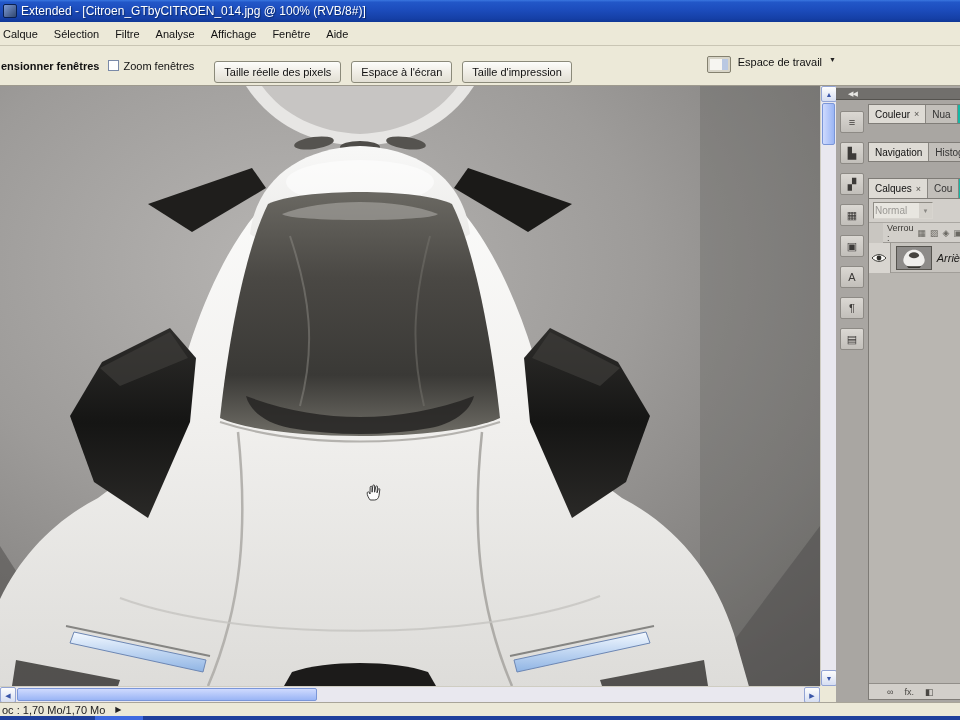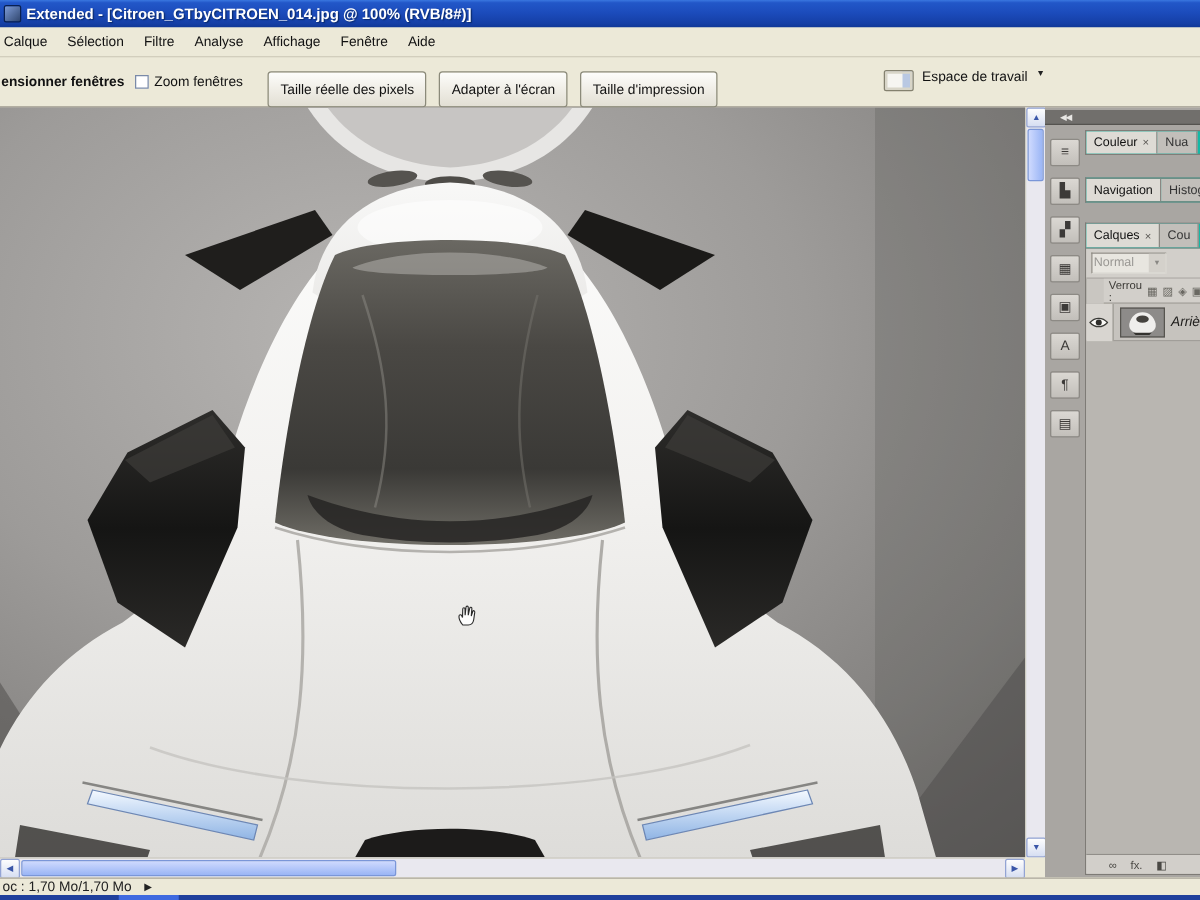--- a/index.html
+++ b/index.html
@@ -5,35 +5,35 @@
   html,body{margin:0;padding:0;background:#444;}
   *{box-sizing:border-box;font-family:"Liberation Sans",sans-serif;}
   .window{position:relative;width:960px;height:720px;overflow:hidden;background:var(--chrome-gray,#ece9d8);user-select:none;}
 
   
   .titlebar{position:absolute;left:0;top:0;width:960px;height:22px;
     background:linear-gradient(180deg,var(--titlebar-blue-top,#3a77e0) 0%,#2257c8 10%,#1c4cbc 45%,#153fa6 85%,var(--titlebar-blue-bottom,#0f3796) 100%);
     display:flex;align-items:center;padding-left:3px;}
   .app-icon{width:14px;height:14px;margin-right:4px;border-radius:2px;
     background:linear-gradient(135deg,#7d9bd6,#30466e);border:1px solid #0a2050;}
-  .title-text{color:#fff;font-size:12px;font-weight:bold;white-space:nowrap;text-shadow:1px 1px 1px #0a2a6a;}
+  .title-text{color:#fff;font-size:12px;font-weight:normal;white-space:nowrap;text-shadow:1px 1px 1px #0a2a6a;}
 
   
   .menubar{position:absolute;left:0;top:22px;width:960px;height:24px;background:var(--chrome-gray,#ece9d8);
     display:flex;align-items:center;border-bottom:1px solid #c9c5b4;}
   .menu-item{font-size:11px;color:#111;padding:4px 8px;white-space:nowrap;cursor:default;}
   .menu-item:first-child{padding-left:3px;}
 
   
   .optionsbar{position:absolute;left:0;top:46px;width:960px;height:40px;background:var(--chrome-gray,#ece9d8);
     border-bottom:1px solid #9e9a8e;display:flex;align-items:center;font-size:11px;color:#111;}
   .opt-label-cut{margin-left:1px;margin-right:9px;white-space:nowrap;font-weight:bold;}
   .opt-check{display:flex;align-items:center;gap:4px;margin-right:20px;white-space:nowrap;}
   .cb{display:inline-block;width:11px;height:11px;background:#fff;border:1px solid #7a8aa8;}
-  .xp-btn{font-size:11px;color:#111;height:29px;padding:0 9px;margin-right:10px;white-space:nowrap;
+  .xp-btn{font-size:11px;color:#111;height:22px;padding:0 9px;margin-right:10px;white-space:nowrap;
     background:linear-gradient(180deg,#fdfdfb,#f1efe8 45%,#e2dfd4);border:1px solid #8b8a7a;border-radius:3px;margin-top:12px;}
   .ws-group{position:absolute;right:124px;top:10px;display:flex;align-items:flex-start;gap:7px;cursor:default;}
   .ws-icon{display:inline-block;width:24px;height:17px;background:#f6f5f1;border:1px solid #84816f;border-radius:2px;
     box-shadow:inset 0 0 0 2px #d8d5c8, inset -8px 0 0 #b9c8e2;}
   .caret{font-size:7px;color:#222;}
 
   
   .main{position:absolute;left:0;top:86px;width:960px;height:616px;}
   .canvas{position:absolute;left:0;top:0;width:820px;height:600px;background:#8f8d8b;overflow:hidden;}
   .canvas svg{display:block;}
@@ -112,21 +112,21 @@
     <span class="menu-item">Aide</span>
   </div>
 
   <div class="optionsbar">
     <span class="opt-label-cut">ensionner fenêtres</span>
     <span class="opt-check">
       <span class="cb"></span>
       <span>Zoom fenêtres</span>
     </span>
     <button class="xp-btn">Taille réelle des pixels</button>
-    <button class="xp-btn">Adapter à l'écran</button>
+    <button class="xp-btn">Espace à l'écran</button>
     <button class="xp-btn">Taille d'impression</button>
     <span class="ws-group">
       <span class="ws-icon"></span>
       <span>Espace de travail</span>
       <span class="caret">▼</span>
     </span>
   </div>
 
   <div class="main">
 

